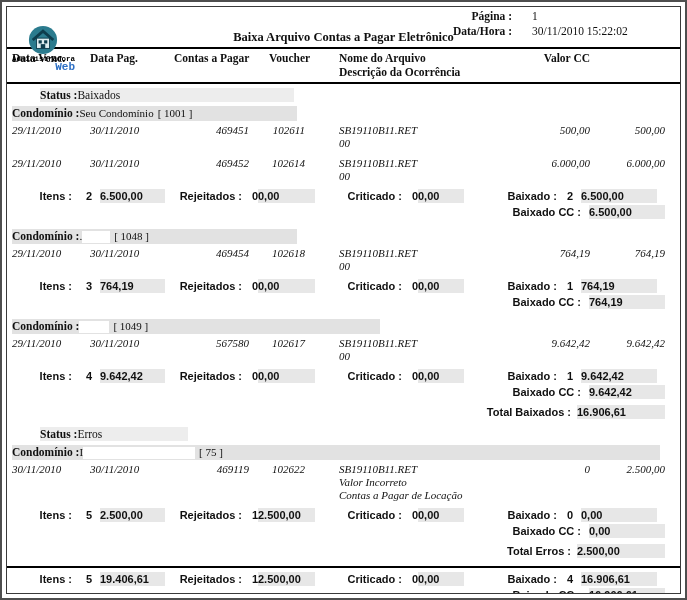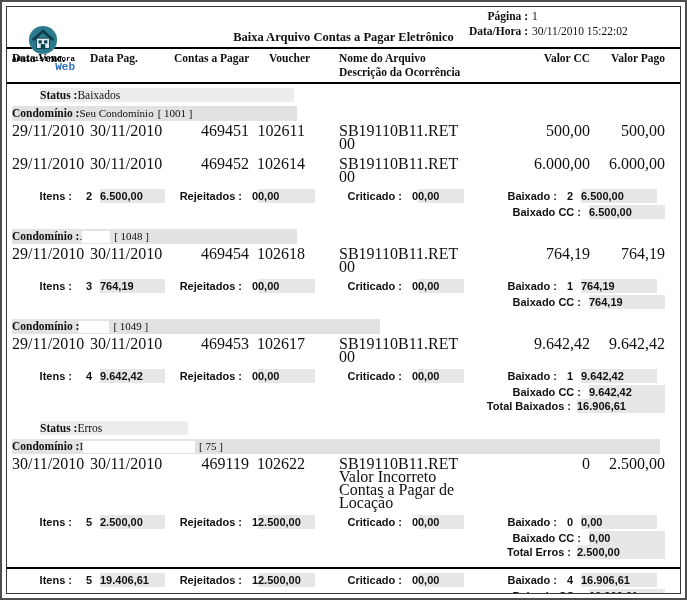--- a/index.html
+++ b/index.html
@@ -9,35 +9,35 @@
             font-family: "Liberation Serif", "DejaVu Serif", serif; color: #101010; background:#fff; }
 
   
   .rheader { height: 40px; position: relative; }
   .logo { position: absolute; left: 4px; top: 18px; width: 64px; text-align: right;
           font-family: Liberation Mono, monospace; }
   .logo svg { display: block; margin: 0 auto; }
   .logo-name { font-size: 7.5px; font-weight: bold; line-height: 8px; color: #000; }
   .logo-web  { font-size: 11px; font-weight: bold; line-height: 9px; color: #2d6fc4; }
   .hinfo { position: absolute; right: 12px; top: 2px; display: grid;
-           grid-template-columns: auto 136px; column-gap: 4px; font-size: 11.5px; line-height: 15px; }
+           grid-template-columns: auto 136px; column-gap: 20px; font-size: 11.5px; line-height: 15px; }
   .hlabel { text-align: right; font-weight: bold; }
   .title { position: absolute; left: 0; right: 0; bottom: 2px; text-align: center;
            font-weight: bold; font-size: 12.5px; }
 
   
   .chead { display: grid; grid-template-columns: 78px 84px 95px 68px 1fr 85px 75px;
            border-top: 2px solid #000; border-bottom: 2px solid #000;
            padding: 2px 15px 3px 5px; font-weight: bold; font-size: 11.5px; line-height: 14px; }
   .chead .r { text-align: right; }
   .nomeh .nl { display: block; padding-left: 2px; }
 
   
   .dgrid { display: grid; grid-template-columns: 78px 94px 65px 56px 1fr 85px 75px;
-           padding: 0 15px 0 5px; font-size: 16px; line-height: 13px; }
+           padding: 0 15px 0 5px; font-size: 11px; line-height: 13px; font-style: italic; }
   .dgrid .r { text-align: right; }
   .nome { padding-left: 34px; }
   .nome .l { display: block; }
   .mt2 { margin-top: 3px; } .mt6 { margin-top: 7px; }
 
   
   .stline { margin: 4px 0 0 33px; font-size: 11.5px; line-height: 14px; }
   .stbar { display: inline-block; background: #ededed; }
   .cline { margin: 4px 0 0 5px; font-size: 11px; line-height: 15px; }
   .mt10 { margin-top: 10px; }
@@ -51,21 +51,21 @@
           font-family: "Liberation Sans", "DejaVu Sans", sans-serif; font-size: 11px;
           font-weight: bold; line-height: 14px; }
   .sl { text-align: right; }
   .sbox { background: #e7e7e7; padding-right: 3px; height: 14px; }
   .w-l1 { width: 60px; } .w-c  { width: 20px; text-align: right; } .w-b1 { width: 65px; margin-left: 8px; }
   .w-l2 { width: 77px; } .w-c2 { width: 16px; text-align: right; } .w-b2 { width: 57px; }
   .w-l3 { width: 87px; } .w-b3 { width: 46px; }
   .w-l4 { width: 93px; } .w-b4 { width: 76px; margin-left: 8px; }
   .srow2 { justify-content: flex-end; margin-top: 2px; }
   .srow2 .sbox { width: 76px; margin-left: 8px; }
-  .trow { justify-content: flex-end; margin-top: 0; }
+  .trow { justify-content: flex-end; margin-top: 6px; }
   .trow .sbox { width: 88px; margin-left: 6px; }
   .grand-rule { border-top: 2px solid #000; margin-top: 8px; }
 </style>
 </head>
 <body>
 
 <div class="page">
   <div class="report">
 
     <div class="rheader">
@@ -93,21 +93,20 @@
     <div class="chead">
       <span>Data Venc.</span>
       <span>Data Pag.</span>
       <span>Contas a Pagar</span>
       <span>Voucher</span>
       <span class="nomeh">
         <span class="nl">Nome do Arquivo</span>
         <span class="nl">Descrição da Ocorrência</span>
       </span>
       <span class="r">Valor CC</span>
-      <span class="r">Valor Pago</span>
     </div>
 
     <div class="stline">
       <span class="stbar" style="width:254px"><b>Status :</b><span>Baixados</span></span>
     </div>
 
     <div class="cline">
       <span class="cbar" style="width:285px"><b>Condomínio :</b><span>Seu Condomínio</span><span class="code">[ 1001 ]</span></span>
     </div>
     <div class="dgrid mt2">
@@ -186,21 +185,21 @@
       <span>Baixado CC :</span>
       <span class="sbox">764,19</span>
     </div>
 
     <div class="cline mt10">
       <span class="cbar" style="width:368px"><b>Condomínio :</b><span></span><span class="redact" style="width:30px"></span><span class="code">[ 1049 ]</span></span>
     </div>
     <div class="dgrid mt2">
       <span>29/11/2010</span>
       <span>30/11/2010</span>
-      <span class="r">469453</span>
+      <span class="r">567580</span>
       <span class="r">102617</span>
       <span class="nome">
         <span class="l">SB19110B11.RET</span>
         <span class="l">00</span>
       </span>
       <span class="r">9.642,42</span>
       <span class="r">9.642,42</span>
     </div>
     <div class="srow">
       <span class="sl w-l1">Itens :</span>

